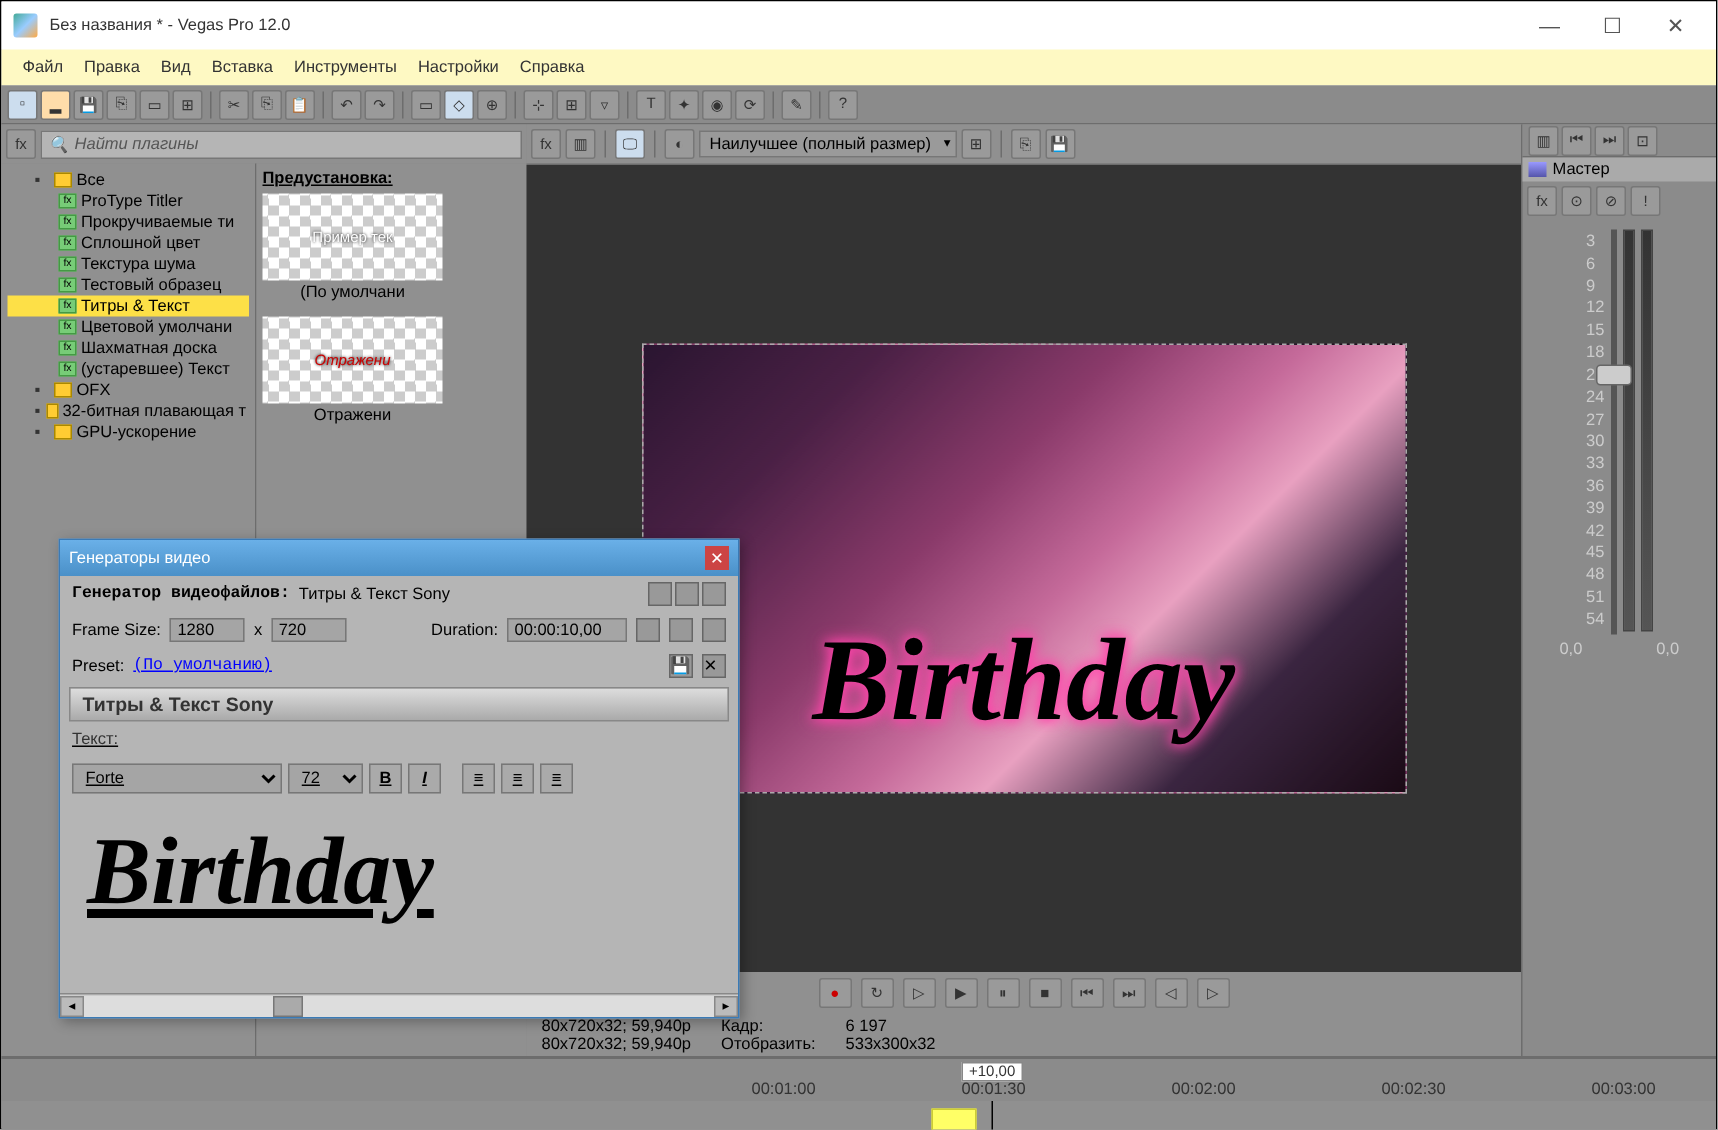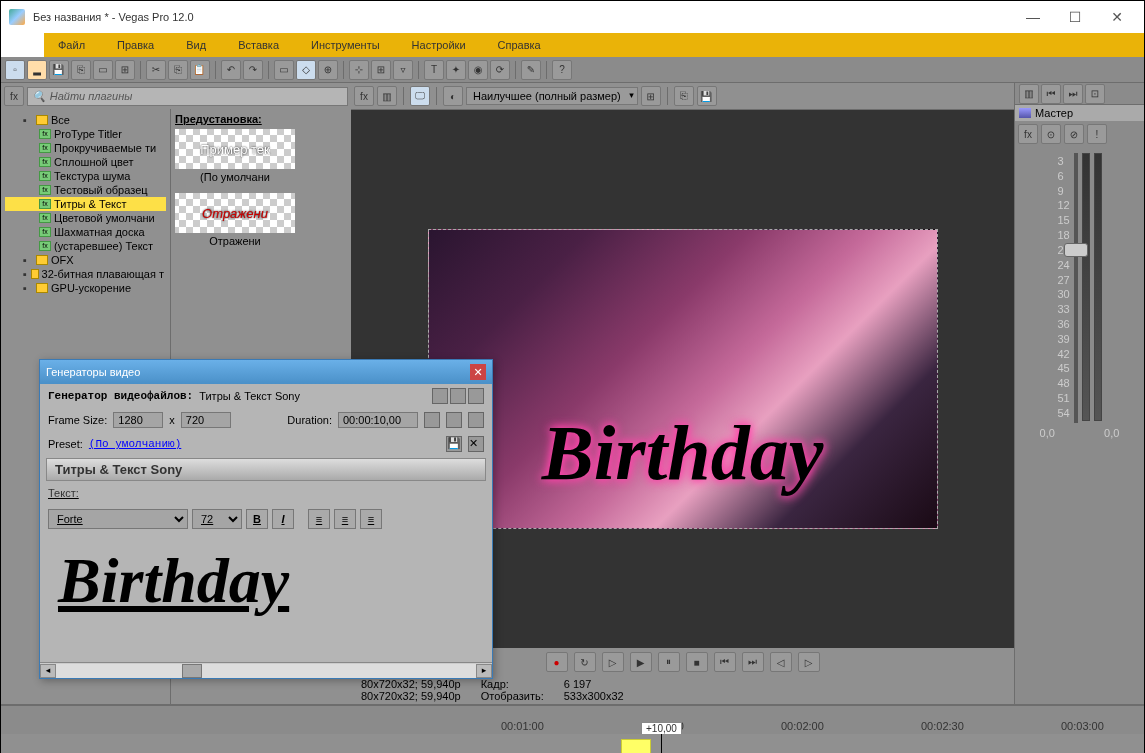--- a/index.html
+++ b/index.html
@@ -3,21 +3,21 @@
 <meta charset="utf-8">
 <style>
 * { box-sizing: border-box; margin: 0; padding: 0; font-family: "Segoe UI", Tahoma, sans-serif; font-size: 11px; }
 body { background: #fafafa; overflow: hidden; }
 .outer { border: 1px solid #000; width: 1145px; height: 753px; background: #fff; position: relative; }
 .titlebar { display: flex; align-items: center; height: 32px; padding: 0 8px; background: #fff; }
 .titlebar .logo { width: 16px; height: 16px; background: linear-gradient(135deg,#4a9,#9cf 50%,#fa4); border-radius: 2px; margin-right: 8px; }
 .titlebar .title { flex: 1; color: #333; }
 .winbtns { display: flex; gap: 4px; }
 .winbtn { width: 38px; height: 28px; display: flex; align-items: center; justify-content: center; color: #555; font-size: 14px; }
-.menubar { display: flex; gap: 20px; padding: 4px 8px; background: #eab308; color: #333; margin-left: 43px; }
+.menubar { display: flex; gap: 2px; padding: 4px 8px; background: #fef9c3; color: #333; }
 .menubar span { padding: 2px 6px; }
 .app { background: #8b8b8b; height: calc(100% - 78px); position: relative; }
 .toolbar { background: #8b8b8b; display: flex; align-items: center; height: 26px; padding: 2px 4px; gap: 2px; border-bottom: 1px solid #6d6d6d; }
 .tbtn { width: 20px; height: 20px; background: #9a9a9a; border: 1px solid #777; border-radius: 2px; display: flex; align-items: center; justify-content: center; font-size: 10px; color: #333; }
 .tbtn.blue { background: #cde; }
 .tbtn.orange { background: #fda; }
 .tsep { width: 1px; height: 18px; background: #6d6d6d; margin: 0 3px; }
 .main { display: flex; height: calc(100% - 52px); }
 .left { width: 350px; background: #8b8b8b; display: flex; flex-direction: column; }
 .plugin-tb { display: flex; align-items: center; padding: 3px; gap: 3px; background: #909090; }
@@ -27,21 +27,21 @@
 .tree-item { padding: 1px 2px; display: flex; align-items: center; gap: 3px; white-space: nowrap; color: #000; }
 .tree-item.sel { background: #fde047; }
 .tree-item .folder { width: 12px; height: 10px; background: #fc3; border: 1px solid #a80; }
 .tree-item .fx { width: 12px; height: 10px; background: #7c7; border: 1px solid #494; font-size: 7px; text-align: center; line-height: 8px; }
 .tree-item.indent1 { padding-left: 18px; }
 .tree-item.indent2 { padding-left: 34px; }
 .expander { width: 10px; color: #333; }
 .presets { flex: 1; background: #909090; padding: 4px; overflow: hidden; }
 .preset-label { font-weight: bold; color: #000; margin-bottom: 4px; text-decoration: underline; }
 .preset-thumb { width: 120px; margin-bottom: 8px; }
-.preset-img { height: 40px; background: repeating-conic-gradient(#ccc 0 25%, #fff 0 50%) 50% / 14px 14px; display: flex; align-items: center; justify-content: center; color: #fff; font-size: 13px; text-shadow: 0 0 2px #000; overflow: hidden; }
+.preset-img { height: 58px; background: repeating-conic-gradient(#ccc 0 25%, #fff 0 50%) 50% / 14px 14px; display: flex; align-items: center; justify-content: center; color: #fff; font-size: 10px; text-shadow: 0 0 2px #000; overflow: hidden; }
 .preset-img.red { color: #c00; font-style: italic; }
 .preset-name { text-align: center; color: #000; padding: 2px; overflow: hidden; }
 .center { flex: 1; background: #8b8b8b; display: flex; flex-direction: column; min-width: 0; }
 .preview-tb { display: flex; align-items: center; padding: 3px; gap: 3px; background: #909090; border-bottom: 1px solid #6d6d6d; }
 .dropdown { background: #9a9a9a; border: 1px solid #777; padding: 2px 16px 2px 6px; color: #000; position: relative; }
 .dropdown::after { content: "▾"; position: absolute; right: 3px; font-size: 9px; }
 .preview { flex: 1; background: #333; display: flex; align-items: center; justify-content: center; position: relative; min-height: 0; }
 .video { width: 510px; height: 300px; background: linear-gradient(135deg,#2a1530 0%,#4a2045 20%,#8a3a6a 40%,#c56a9a 55%,#e8a0c0 65%,#3a2540 80%,#1a0a15 100%); position: relative; overflow: hidden; border: 1px dashed #aaa; }
 .video .birthday { position: absolute; bottom: 30px; left: 50%; transform: translate(-50%,0); font-family: "Brush Script MT", cursive; font-size: 78px; font-style: italic; font-weight: bold; color: #000; text-shadow: 0 0 8px #f4a, 0 0 12px #f4a; white-space: nowrap; }
 .transport { display: flex; align-items: center; justify-content: center; gap: 6px; padding: 4px; background: #909090; }
@@ -52,21 +52,21 @@
 .master-hdr .mix { width: 12px; height: 10px; background: linear-gradient(#99f,#55a); }
 .meters { display: flex; height: 280px; padding: 6px; gap: 4px; justify-content: center; }
 .meter { width: 8px; background: linear-gradient(to bottom, #333, #555); border: 1px solid #444; }
 .scale { display: flex; flex-direction: column; justify-content: space-between; font-size: 8px; color: #ccc; padding: 2px 0; }
 .fader { display: flex; justify-content: center; padding: 10px; }
 .fader-track { width: 4px; height: 100px; background: #555; position: relative; }
 .fader-thumb { width: 24px; height: 14px; background: #ccc; border: 1px solid #666; position: absolute; left: -10px; top: 30px; border-radius: 3px; }
 .timeline { background: #8b8b8b; border-top: 2px solid #6d6d6d; height: 200px; }
 .ruler { background: #8b8b8b; height: 28px; display: flex; align-items: flex-end; padding: 0 500px 2px 500px; gap: 80px; color: #333; font-size: 10px; position: relative; }
 .ruler .tick { min-width: 60px; }
-.marker { position: absolute; top: 16px; left: 640px; background: #fff; border: 1px solid #888; padding: 0 4px; font-size: 10px; }
+.marker { position: absolute; top: 2px; left: 640px; background: #fff; border: 1px solid #888; padding: 0 4px; font-size: 10px; }
 .tracks { height: 130px; background: #909090; position: relative; }
 .clip-title { position: absolute; left: 620px; top: 5px; width: 30px; height: 40px; background: #ff6; border: 1px solid #cc3; }
 .thumb { width: 70px; height: 38px; background: linear-gradient(135deg,#400,#a33,#200); }
 .playhead { position: absolute; left: 660px; top: 0; width: 1px; height: 100%; background: #000; }
 
 .dialog { position: absolute; left: 38px; top: 358px; width: 454px; height: 320px; background: #b5b5b5; border: 1px solid #3a7ab5; box-shadow: 2px 2px 8px rgba(0,0,0,.3); z-index: 100; }
 .dlg-title { background: linear-gradient(#6ab0e8,#4a90c8); color: #fff; padding: 4px 6px; display: flex; align-items: center; }
 .dlg-title .closex { margin-left: auto; width: 16px; height: 16px; background: #c44; color: #fff; display: flex; align-items: center; justify-content: center; font-size: 11px; }
 .dlg-row { display: flex; align-items: center; padding: 4px 8px; gap: 6px; color: #000; }
 .dlg-row .lbl { font-weight: bold; font-family: Liberation Mono, monospace; }

